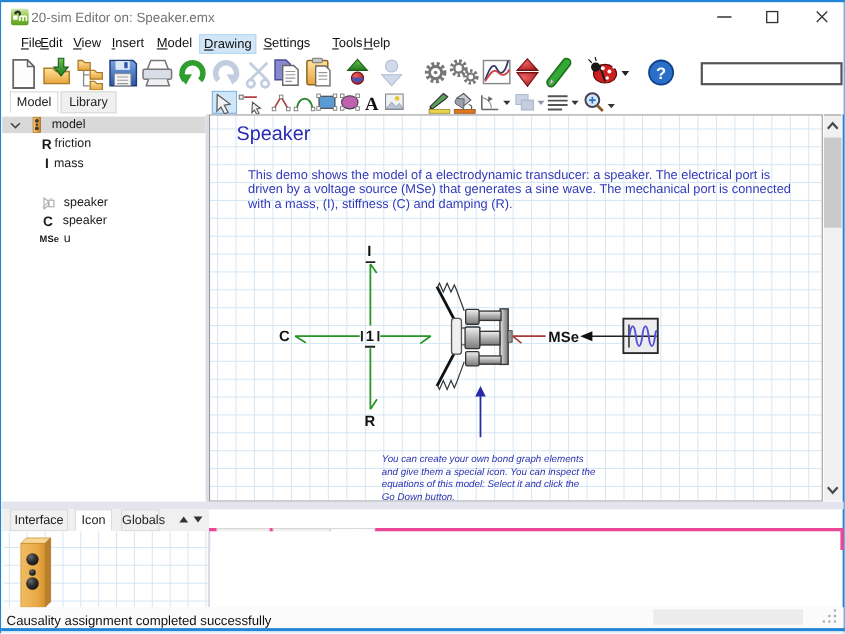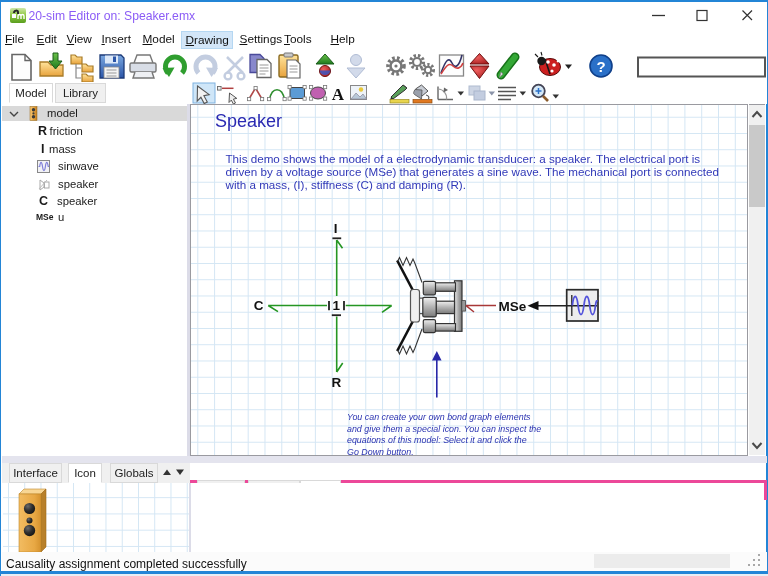--- a/index.html
+++ b/index.html
@@ -6,21 +6,21 @@
 html,body { width:768px; height:576px; overflow:hidden; }
 body { font-family:"Liberation Sans", sans-serif; background:#fff; position:relative; }
 #win { position:absolute; left:0; top:0; width:768px; height:576px; background:#fff;
   border-left:1px solid #2385d6; border-right:2px solid #2385d6; }
 #topborder { position:absolute; left:0; top:0; width:768px; height:2px; background:#2385d6; z-index:50;}
 #botborder { position:absolute; left:0; top:571px; width:768px; height:3px; background:#2385d6; z-index:50;}
 #botshadow { position:absolute; left:0; top:574px; width:768px; height:2px; background:#e8eef5; z-index:50;}
 
 
 #titlebar { position:absolute; left:1px; top:2px; width:765px; height:26px; background:#fff; }
-#title-text { position:absolute; left:26.5px; top:6.5px; font-size:12.2px; color:#8b5cf6; }
+#title-text { position:absolute; left:26.5px; top:6.5px; font-size:12.2px; color:#737373; }
 
 
 #menubar { position:absolute; left:1px; top:28px; width:765px; height:22px; background:#fff; font-size:11.8px; color:#111; }
 .mi { position:absolute; top:3px; height:18px; line-height:17px; }
 .mi u { text-decoration:underline; }
 .mi.sel { background:#d3e6f8; border:1px solid #b5d7f2; }
 
 
 #tb1 { position:absolute; left:1px; top:50px; width:765px; height:32px; background:#fff; }
 #tb2 { position:absolute; left:190px; top:82px; width:576px; height:22px; background:#fff; }
@@ -77,28 +77,28 @@
       <path d="M12 11 c0-3 4-3 4-1 l0 2" stroke="#2a2a2a" stroke-width="2" fill="none"></path>
       <path d="M16 17 v-3 c0-2 3-2 3 0 v3 m0-3 c0-2 3-2 3 0 v3" stroke="#fff" stroke-width="1.4" fill="none"></path>
 
       <path d="M650 13.5 h13" stroke="#333" stroke-width="1.3"></path>
       <rect x="695" y="8.5" width="10" height="10" fill="none" stroke="#333" stroke-width="1.2"></rect>
       <path d="M740.5 8.5 l9.5 9.5 m0 -9.5 l-9.5 9.5" stroke="#333" stroke-width="1.2"></path>
     </svg>
     <div id="title-text">20-sim Editor on: Speaker.emx</div>
   </div>
   <div id="menubar">
-    <span class="mi" style="left:3px"><u>F</u>ile</span>
+    <span class="mi" style="left:17px"><u>F</u>ile</span>
     <span class="mi" style="left:34.5px"><u>E</u>dit</span>
     <span class="mi" style="left:64.5px"><u>V</u>iew</span>
     <span class="mi" style="left:99.5px"><u>I</u>nsert</span>
     <span class="mi" style="left:140.5px"><u>M</u>odel</span>
     <span class="mi sel" style="left:179px;padding:0 3.5px"><u>D</u>rawing</span>
     <span class="mi" style="left:237.5px"><u>S</u>ettings</span>
-    <span class="mi" style="left:282px"><u>T</u>ools</span>
+    <span class="mi" style="left:300px"><u>T</u>ools</span>
     <span class="mi" style="left:328.5px"><u>H</u>elp</span>
   </div>
   <div id="tb1">
   <svg width="765" height="32" viewBox="1 50 765 32">
     <defs>
       <linearGradient id="grn" x1="0" y1="0" x2="0" y2="1">
             <stop offset="0" stop-color="#6cc24a"></stop>
             <stop offset="1" stop-color="#1f7a1f"></stop>
           </linearGradient>
       <linearGradient id="yel" x1="0" y1="0" x2="0" y2="1">
@@ -290,27 +290,20 @@
       <span style="position:absolute;left:45px">model</span>
     </div>
     <div class="trow" style="top:19px;">
         <b style="position:absolute;left:36px;font-size:12.5px">R</b>
         <span style="position:absolute;left:47.5px">friction</span>
       </div>
     <div class="trow" style="top:37px;">
         <b style="position:absolute;left:39px;font-size:12.5px">I</b>
         <span style="position:absolute;left:47px">mass</span>
       </div>
-    <div class="trow" style="top:54px;">
-      <svg width="56" height="17" style="position:absolute;left:0;top:0">
-        <rect x="35.5" y="2.5" width="12" height="12" fill="#f2f2f6" stroke="#888" stroke-width="1"></rect>
-        <path d="M36.5 8.5 h1.2 c0.7 -5.5 2 -5.5 2.8 0 c0.8 5.5 2.1 5.5 2.9 0 c0.7 -5.5 2 -5.5 2.8 0 h0.8" stroke="#8080d8" stroke-width="1.2" fill="none"></path>
-      </svg>
-      <span style="position:absolute;left:56px">sinwave</span>
-      </div>
     <div class="trow" style="top:72px;">
       <svg width="56" height="17" style="position:absolute;left:0;top:0">
         <path d="M38 4 l4 3 v4 l-4 3 z" fill="none" stroke="#aaa" stroke-width="1"></path>
         <rect x="42.5" y="6" width="4.5" height="6" fill="none" stroke="#aaa" stroke-width="1"></rect>
         <path d="M37 13 l8 -9" stroke="#bbb" stroke-width="1"></path>
       </svg>
       <span style="position:absolute;left:56px">speaker</span>
       </div>
     <div class="trow" style="top:89px;">
         <b style="position:absolute;left:37px;font-size:12.5px">C</b>
@@ -404,21 +397,21 @@
       <div class="thumb"></div>
     <svg width="16" height="350" style="position:absolute;left:0;top:0">
       <path d="M3.5 12 l4.5 -5 l4.5 5" fill="none" stroke="#4a4a4a" stroke-width="2"></path>
       <path d="M3.5 338 l4.5 5 l4.5 -5" fill="none" stroke="#4a4a4a" stroke-width="2"></path>
     </svg>
   </div>
   <div id="hsplit"></div>
   <div id="blefttabs">
     <span class="tab" style="left:7px; top:0; width:53px;">Interface</span>
     <span class="tab sel" style="left:66px; top:0; width:34px;">Icon</span>
-    <span class="tab" style="left:108px; top:0; width:48px;">Globals</span>
+    <span class="tab" style="left:108px; top:0; width:35px;">Globals</span>
     <svg width="30" height="20" style="position:absolute;left:158px;top:0">
       <path d="M3 12 l4 -5.5 l4 5.5 z" fill="#333"></path>
       <path d="M16 6.5 l4 5.5 l4 -5.5 z" fill="#333"></path>
     </svg>
   </div>
   <div id="brighttabs">
     <span class="tab" style="left:6.5px; top:0; width:48px;">Output</span>
     <span class="tab" style="left:58px; top:0; width:52px;">Process</span>
     <span class="tab sel" style="left:110px; top:0; width:41px; text-align:right; padding-left:8px;font-family:Liberation Mono, monospace;">Find</span>
     <svg width="34" height="20" style="position:absolute;left:541px;top:0">

